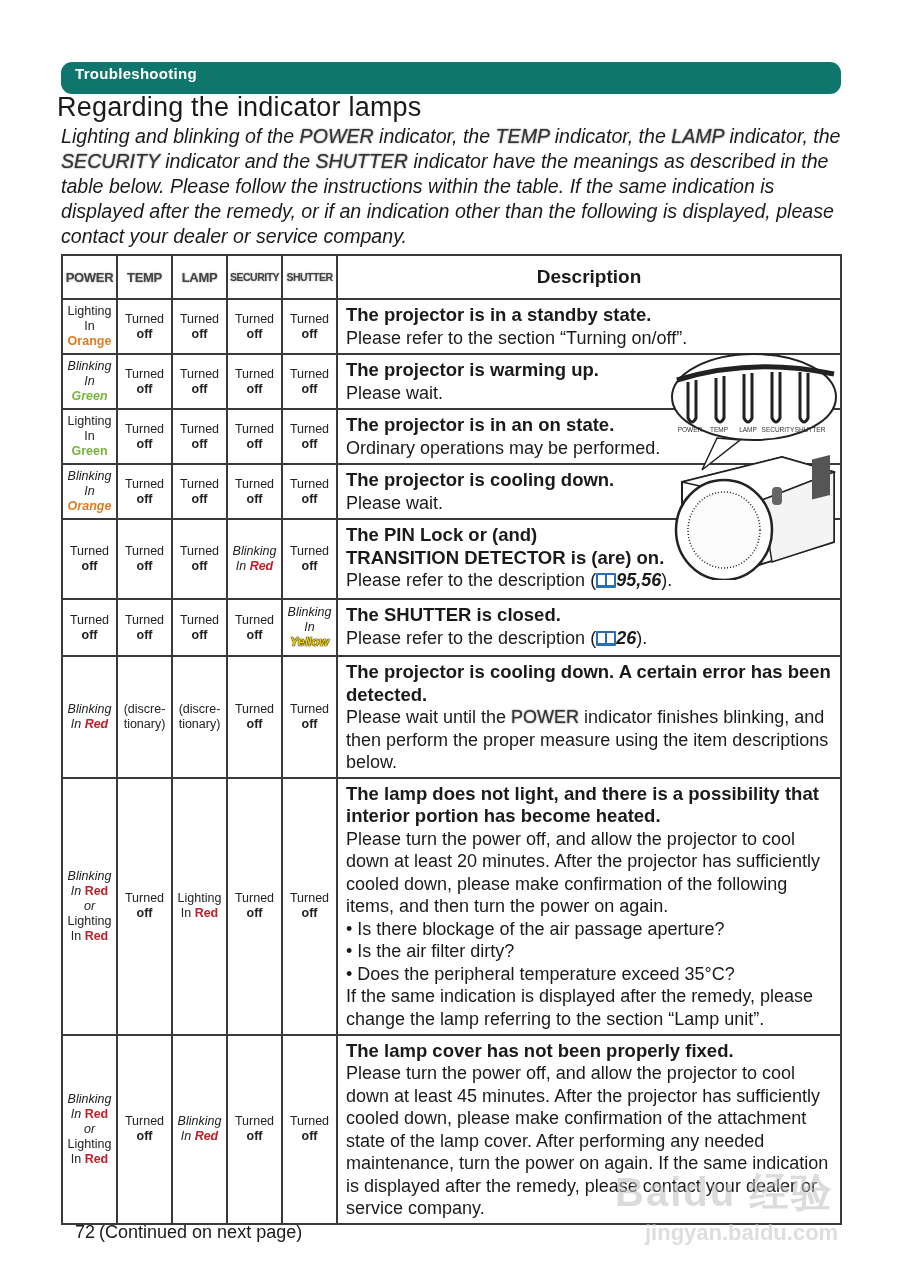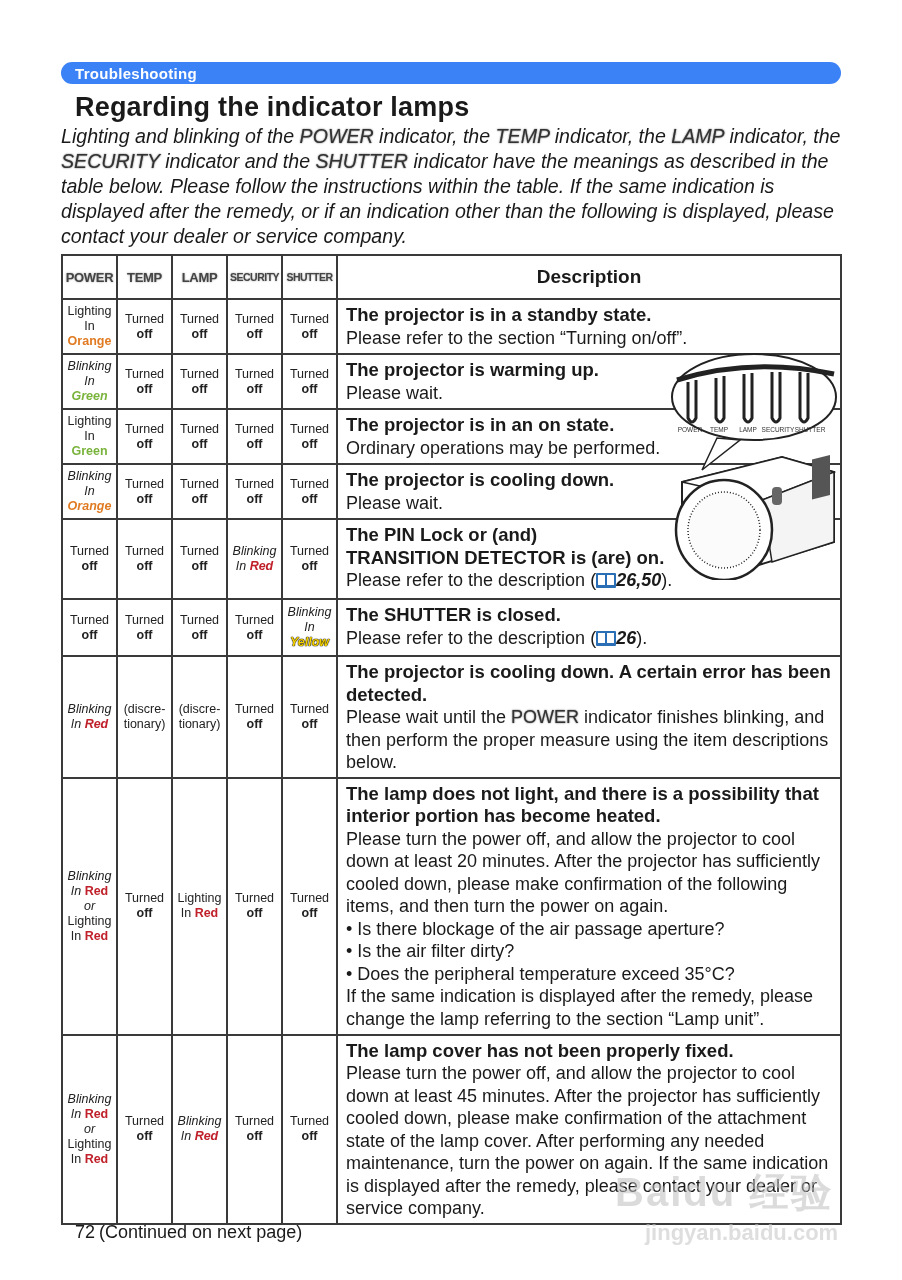--- a/index.html
+++ b/index.html
@@ -1,22 +1,22 @@
 <!DOCTYPE html>
 <html><head>
 <meta charset="utf-8">
 <style>
   html, body { margin:0; padding:0; background:#ffffff; }
   body { width:902px; height:1280px; position:relative; overflow:hidden;
          font-family:"Liberation Sans", sans-serif; color:#1a1a1a; }
-  .section-bar { position:absolute; left:61px; top:62px; width:780px; height:22px;
-                 background:#3b82f6; border-radius:11px; }
+  .section-bar { position:absolute; left:61px; top:62px; width:780px; height:32px;
+                 background:#0f766e; border-radius:11px; }
   .section-bar span { position:absolute; left:14px; top:3px; font-size:15px; font-weight:bold;
                       color:#ffffff; letter-spacing:0.3px; }
-  .page-title { position:absolute; left:75px; top:92px; font-size:27px; font-weight:bold;
+  .page-title { position:absolute; left:57px; top:92px; font-size:27px; font-weight:normal;
                 margin:0; color:#1a1a1a; letter-spacing:0.2px; }
   .intro { position:absolute; left:61px; top:124px; width:790px; font-size:19.6px; line-height:25px;
            margin:0;font-style:italic; }
   .ind { color:#333; text-shadow:0 0 2px #888, 0 0 1px #999; }
   table.lamps { position:absolute; left:61px; top:254px; border-collapse:collapse;
                 table-layout:fixed; width:781px; }
   table.lamps td, table.lamps th { border:2px solid #3a3a3a; padding:0; }
   th.col-ind { width:51px; height:42px; font-size:13px; font-weight:bold; color:#444;
                text-shadow:0 0 2px #999; letter-spacing:-0.3px; }
   th.col-ind.small { font-size:10.5px; letter-spacing:-0.5px; }
@@ -127,21 +127,21 @@
     <td class="state"><span>Turned</span><br><b>off</b></td>
     <td class="state"><i>Blinking</i><br><i>In</i> <i class="c-red">Red</i></td>
     <td class="state"><span>Turned</span><br><b>off</b></td>
     <td class="desc">
       <span class="head">The PIN Lock or (and)</span>
       <span class="head">TRANSITION DETECTOR is (are) on.</span>
       <span class="body"><span>Please refer to the description (</span><svg class="book" viewBox="0 0 20 16">
               <rect x="0" y="1" width="20" height="15" rx="1" fill="#2a6fb5"></rect>
               <rect x="2" y="3" width="7" height="10" fill="#fff"></rect>
               <rect x="11" y="3" width="7" height="10" fill="#fff"></rect>
-            </svg><span class="ref">26,50</span><span>).</span></span>
+            </svg><span class="ref">95,56</span><span>).</span></span>
     </td>
   </tr>
 
   <tr style="height:57px">
     <td class="state"><span>Turned</span><br><b>off</b></td>
     <td class="state"><span>Turned</span><br><b>off</b></td>
     <td class="state"><span>Turned</span><br><b>off</b></td>
     <td class="state"><span>Turned</span><br><b>off</b></td>
     <td class="state"><i>Blinking</i><br><i>In</i><br><span class="c-yellow">Yellow</span></td>
     <td class="desc">

